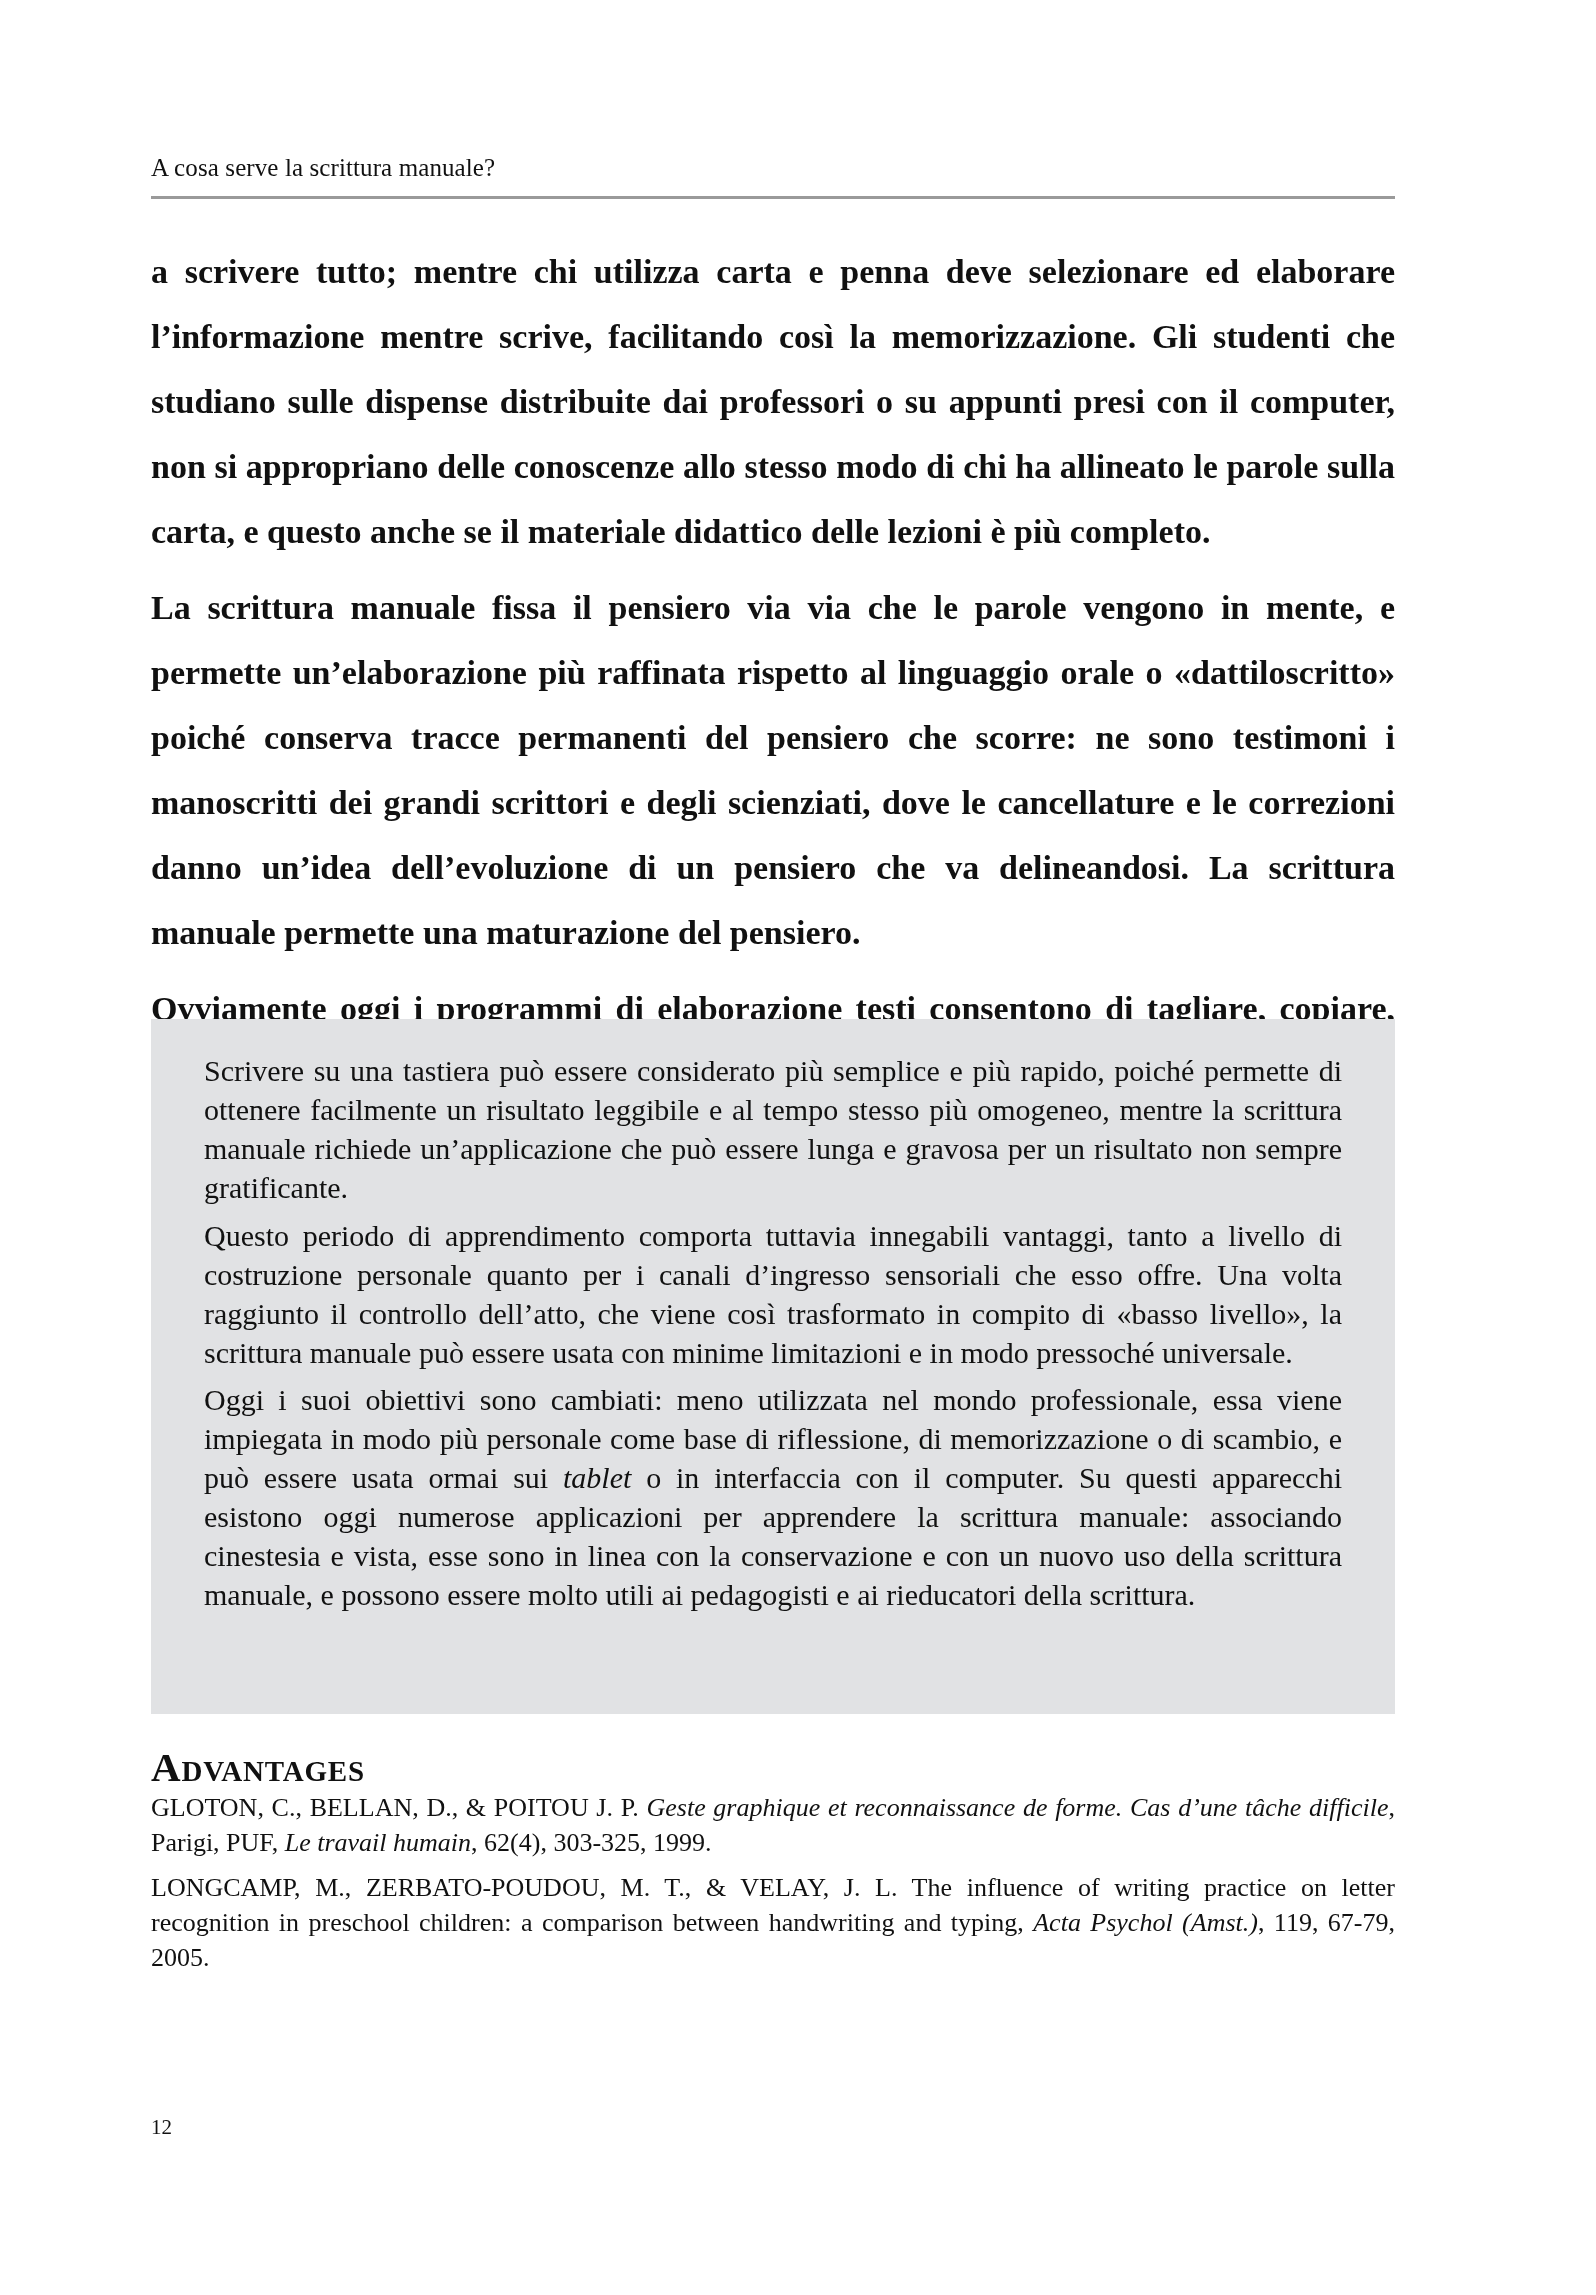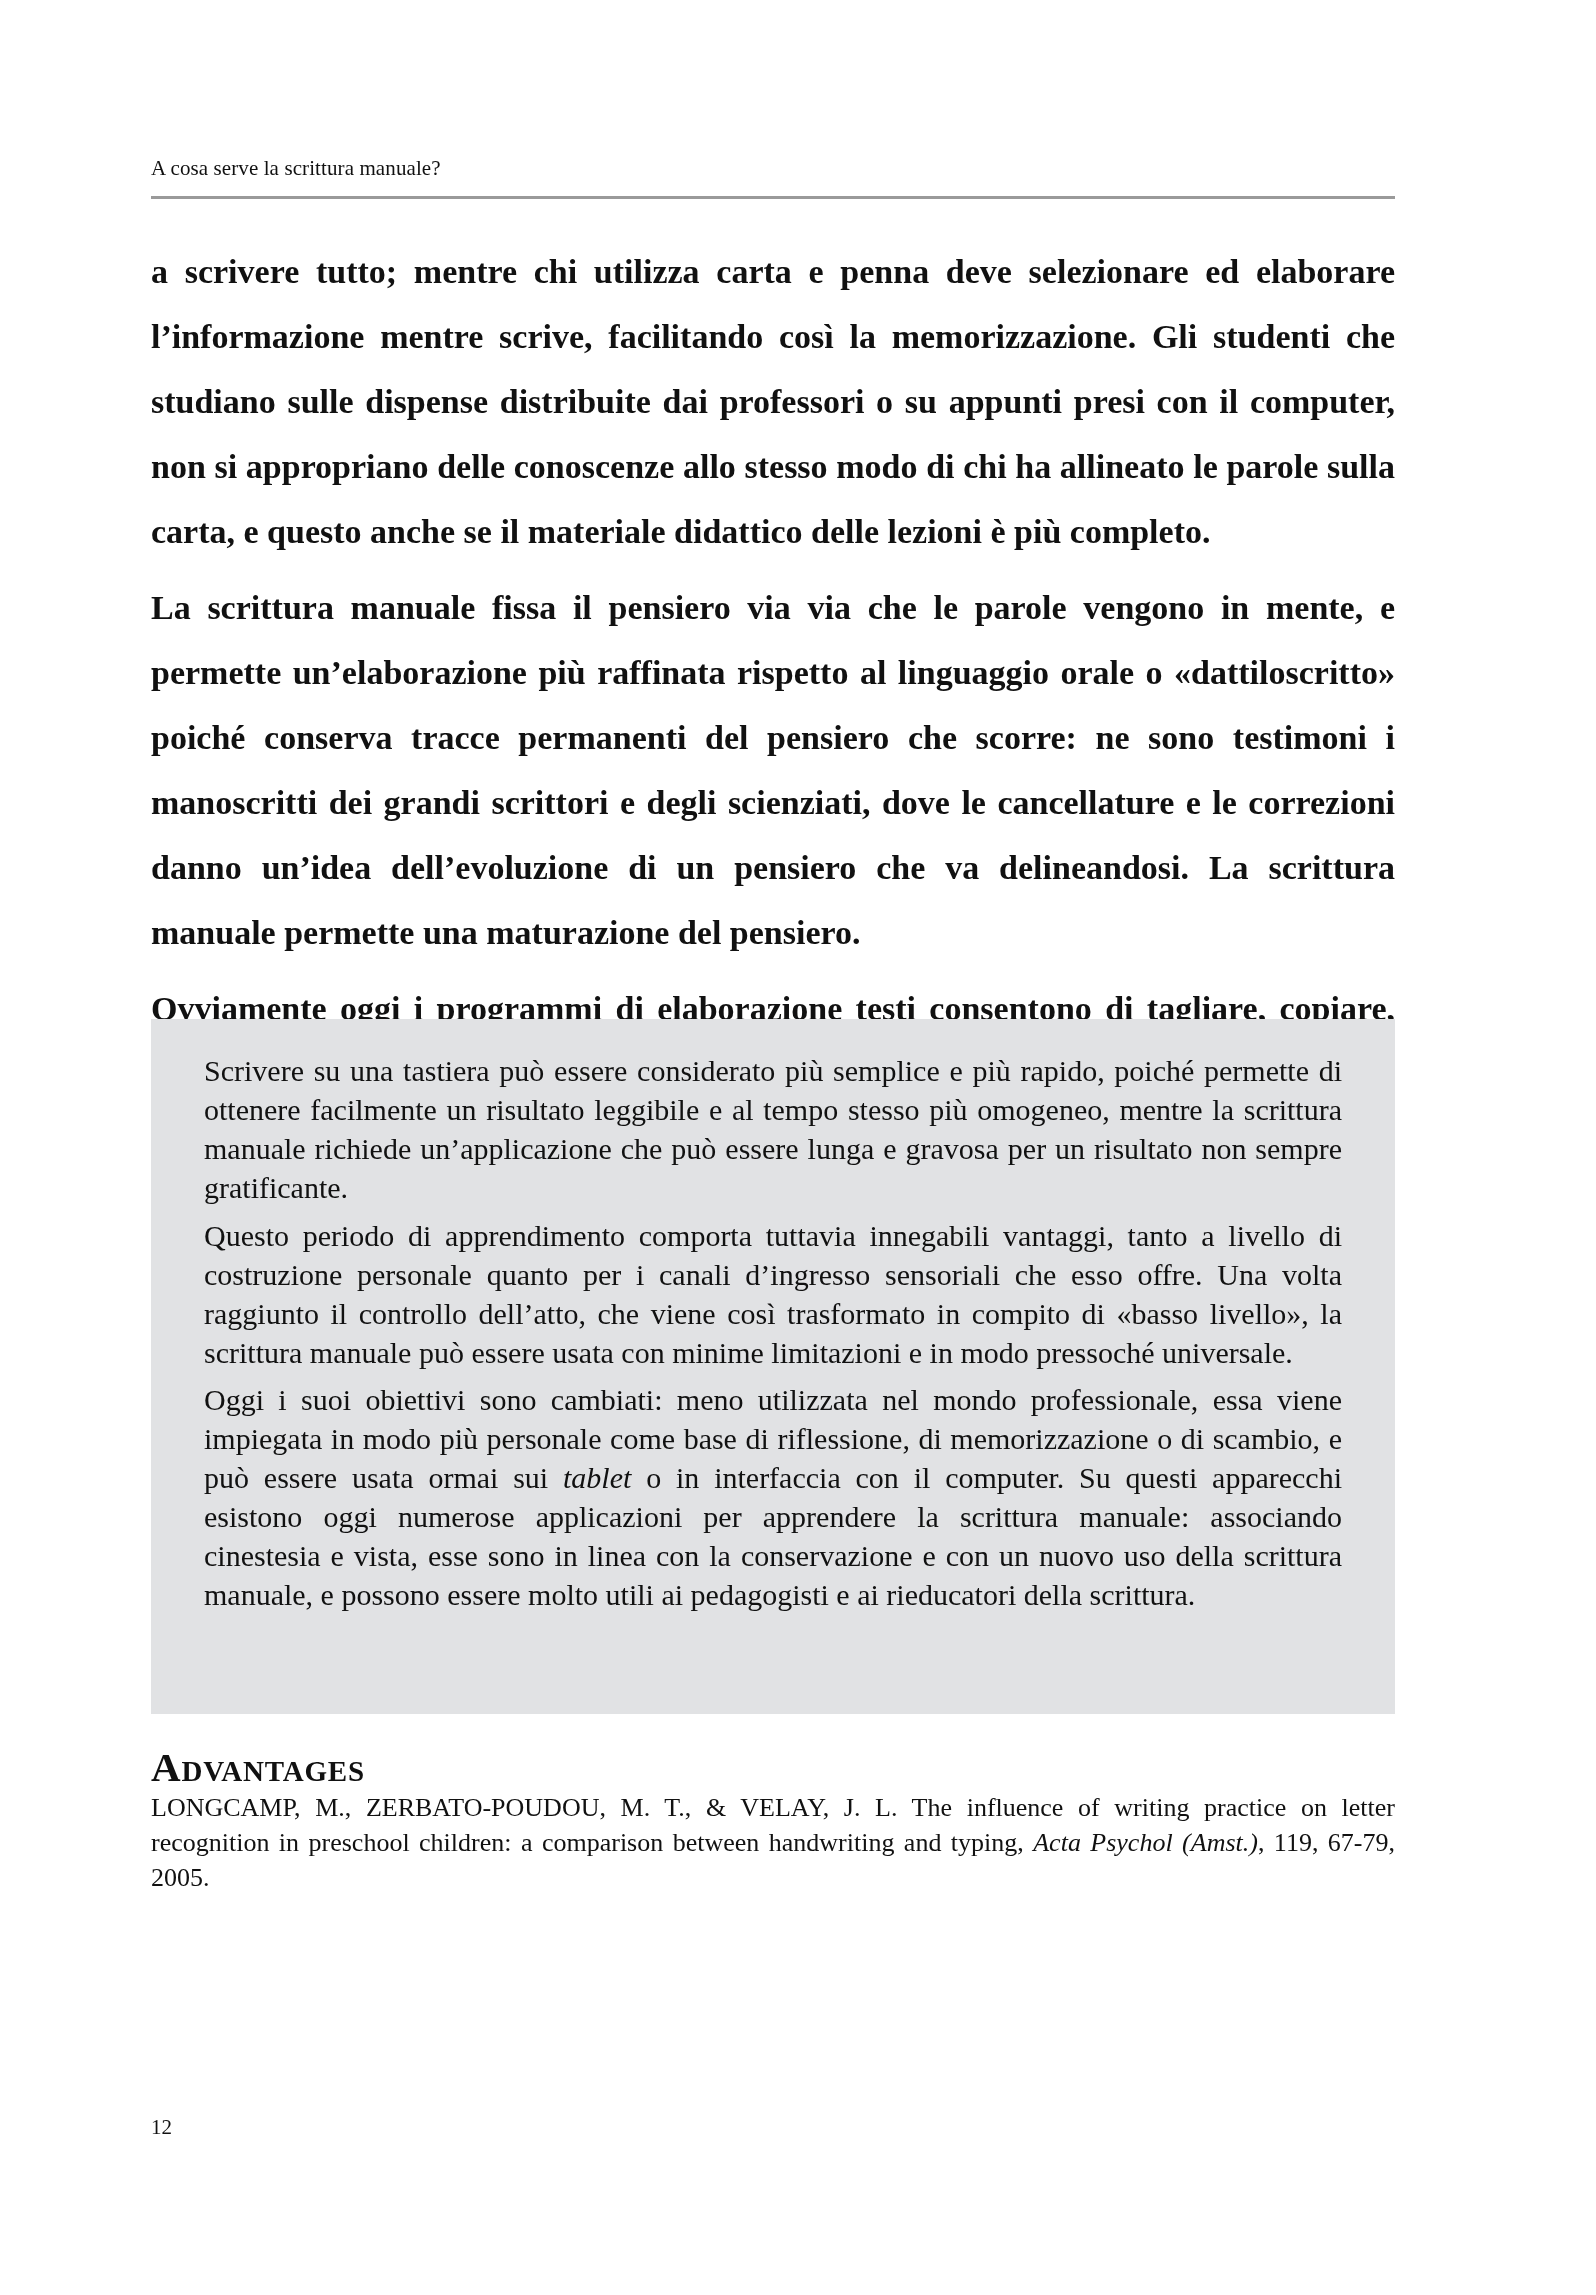--- a/index.html
+++ b/index.html
@@ -2,21 +2,21 @@
 <html style="font-size:13.5px"><head>
   <meta charset="utf-8">
   <style>
     html, body { margin: 0; padding: 0; background: #ffffff; }
     body {
       width: 1597px; height: 2295px; position: relative; overflow: hidden;
       font-family: "Liberation Serif", "DejaVu Serif", serif; color: #111111;
     }
     .header {
       position: absolute; left: 151px; top: 153px; width: 1244px;
-      font-size: 21px; line-height: 30px; letter-spacing: 0.1px;
+      font-size: 25px; line-height: 30px; letter-spacing: 0.1px;
     }
     .header-rule {
       position: absolute; left: 151px; top: 196px; width: 1244px; height: 2.5px;
       background: #9a9a9a;
     }
     .body-text {
       position: absolute; left: 151px; top: 239px; width: 1244px;
       font-size: 34px; line-height: 65px; text-align: justify;
       text-align-last: left;
       font-weight: bold;
@@ -61,17 +61,18 @@
 
 <div class="gray-box">
   <p>Scrivere su una tastiera può essere considerato più semplice e più rapido, poiché permette di ottenere facilmente un risultato leggibile e al tempo stesso più omogeneo, mentre la scrittura manuale richiede un’applicazione che può essere lunga e gravosa per un risultato non sempre gratificante.</p>
   <p>Questo periodo di apprendimento comporta tuttavia innegabili vantaggi, tanto a livello di costruzione personale quanto per i canali d’ingresso sensoriali che esso offre. Una volta raggiunto il controllo dell’atto, che viene così trasformato in compito di «basso livello», la scrittura manuale può essere usata con minime limitazioni e in modo pressoché universale.</p>
   <p><span>Oggi i suoi obiettivi sono cambiati: meno utilizzata nel mondo professionale, essa viene impiegata in modo più personale come base di riflessione, di memorizzazione o di scambio, e può essere usata ormai sui </span><em>tablet</em><span> o in interfaccia con il computer. Su questi apparecchi esistono oggi numerose applicazioni per apprendere la scrittura manuale: associando cinestesia e vista, esse sono in linea con la conservazione e con un nuovo uso della scrittura manuale, e possono essere molto utili ai pedagogisti e ai rieducatori della scrittura.</span></p>
 </div>
 
 <div class="section-title">Advantages</div>
 
 <div class="refs">
+  <p><span>GLOTON, C., BELLAN, D., &amp; POITOU J. P. </span><em>Geste graphique et reconnaissance de forme. Cas d’une tâche difficile</em><span>, Parigi, PUF, </span><em>Le travail humain</em><span>, 62(4), 303-325, 1999.</span></p>
   <p><span>LONGCAMP, M., ZERBATO-POUDOU, M. T., &amp; VELAY, J. L. </span><span>The influence of writing practice on letter recognition in preschool children: a comparison between handwriting and typing, </span><em>Acta Psychol (Amst.)</em><span>, 119, 67-79, 2005.</span></p>
 </div>
 
 <div class="page-number">12</div>
 
 
 </body></html>

